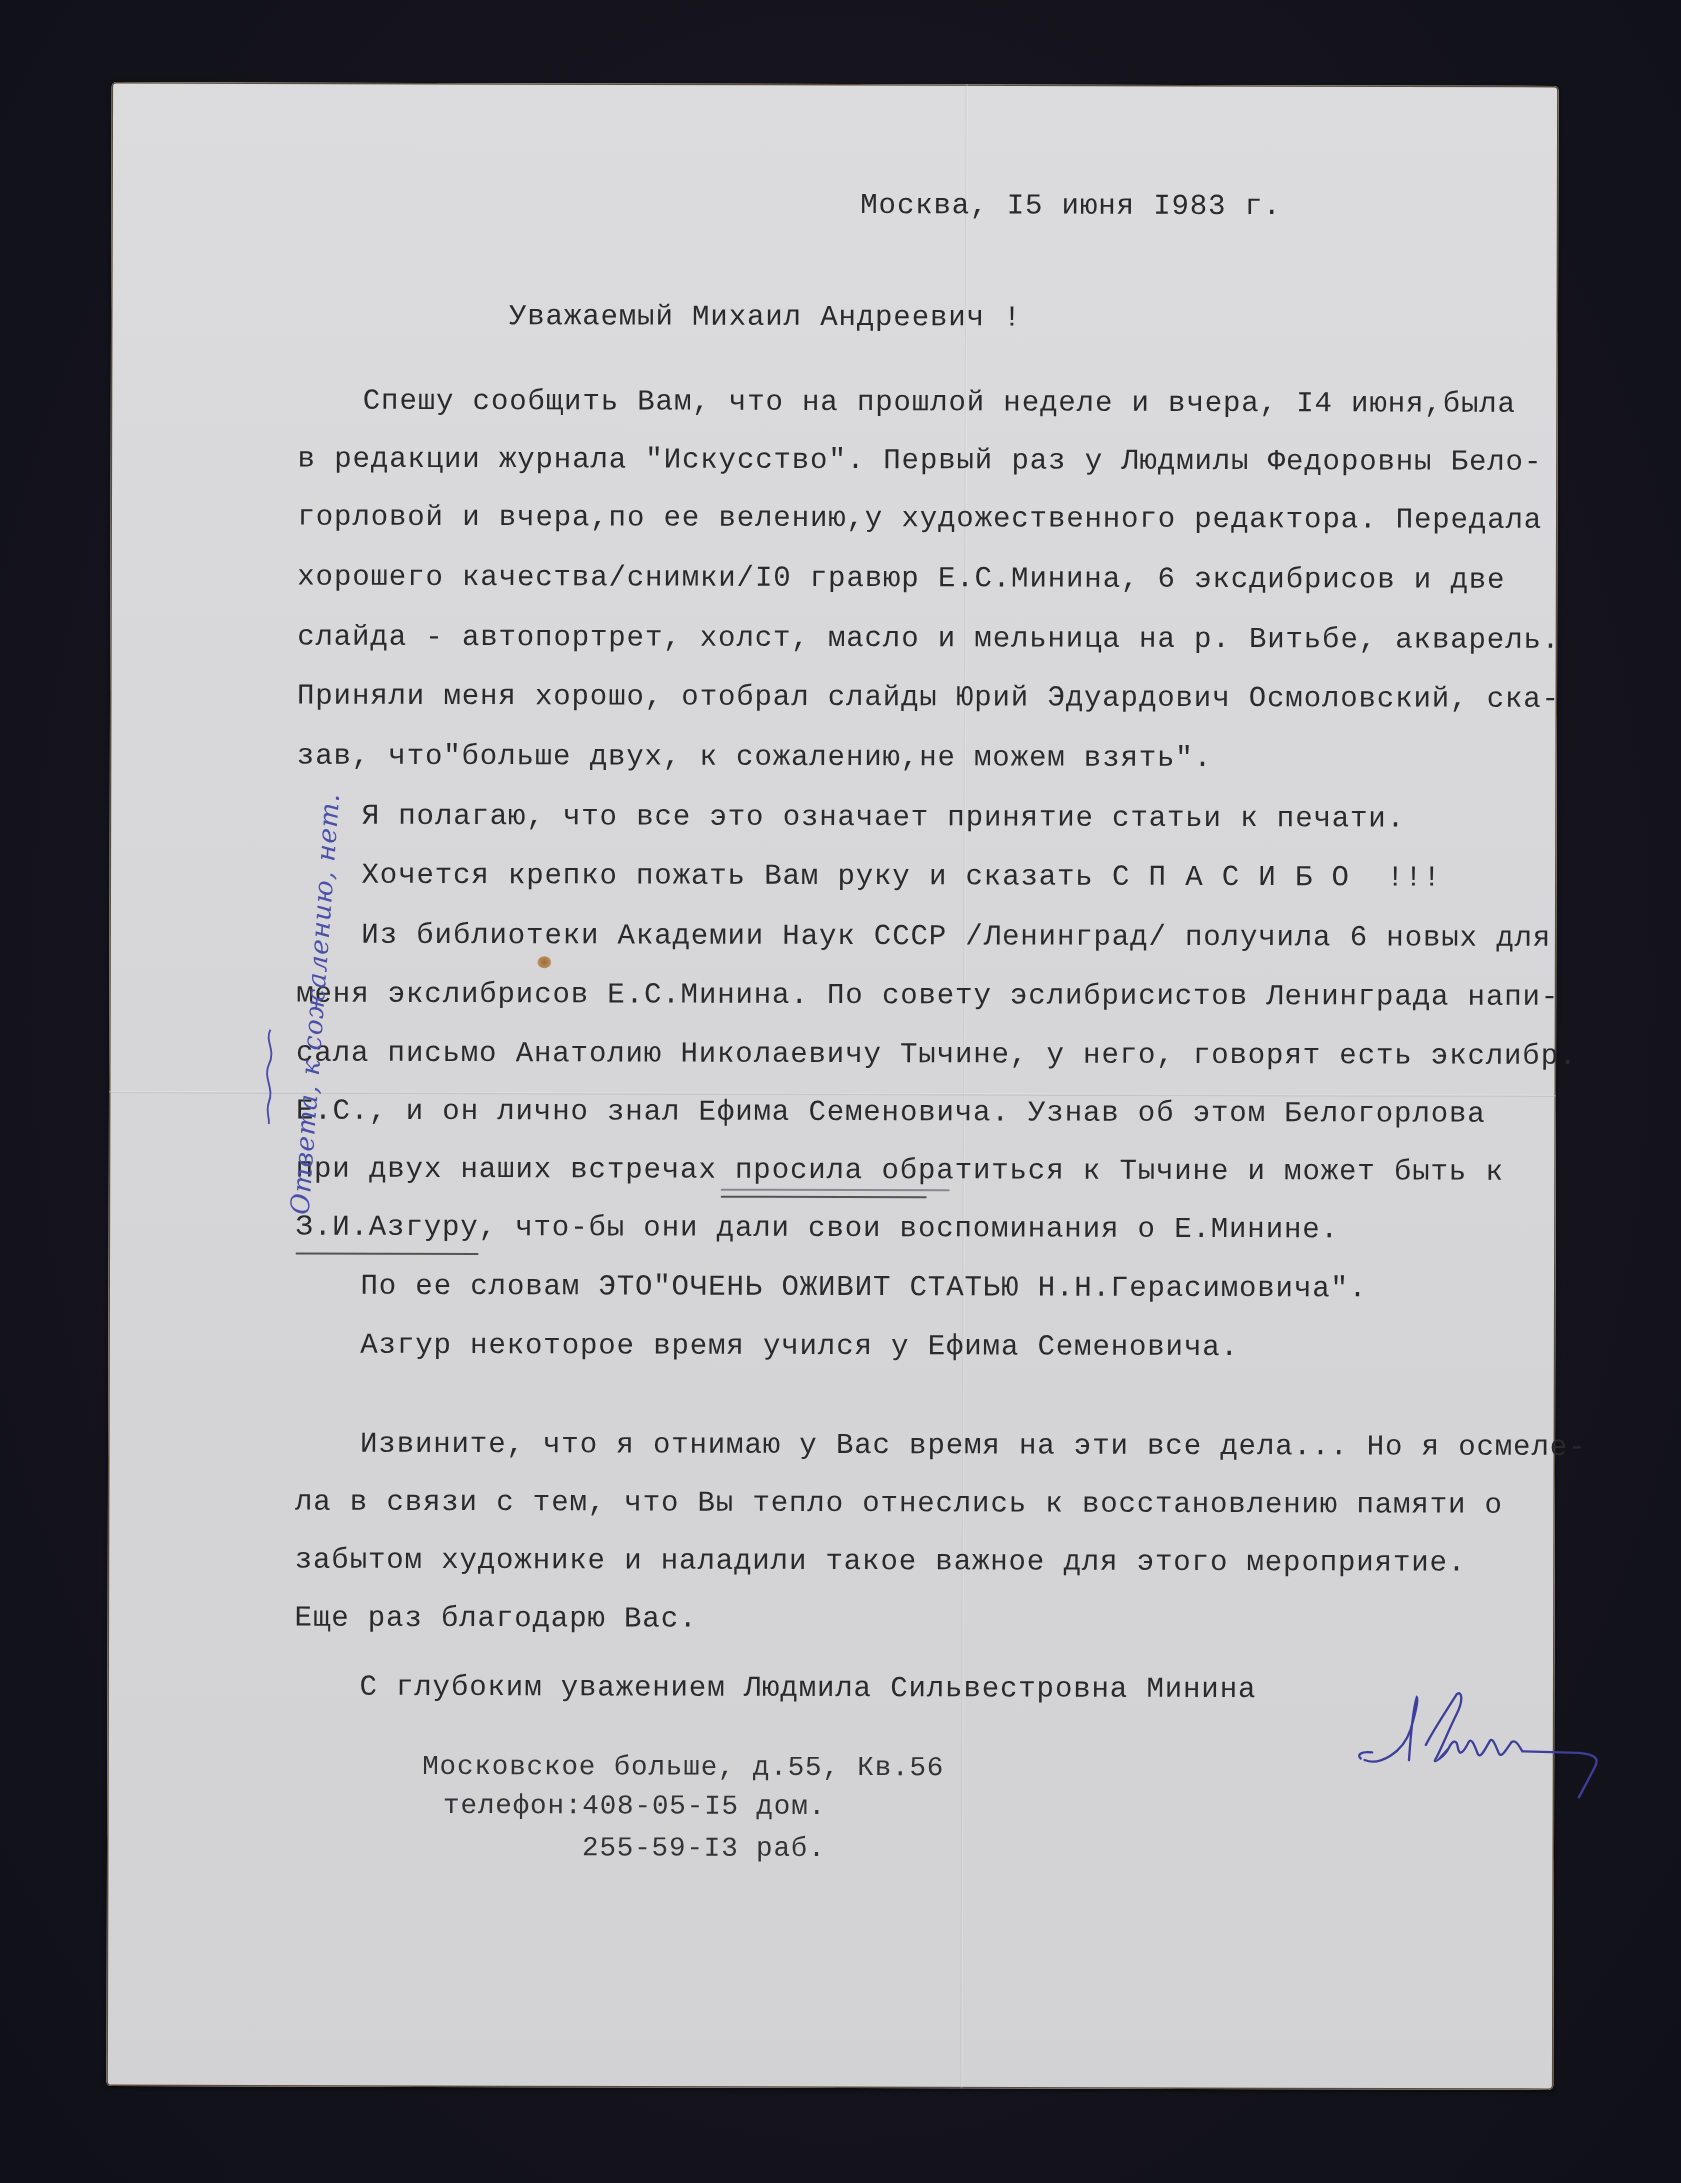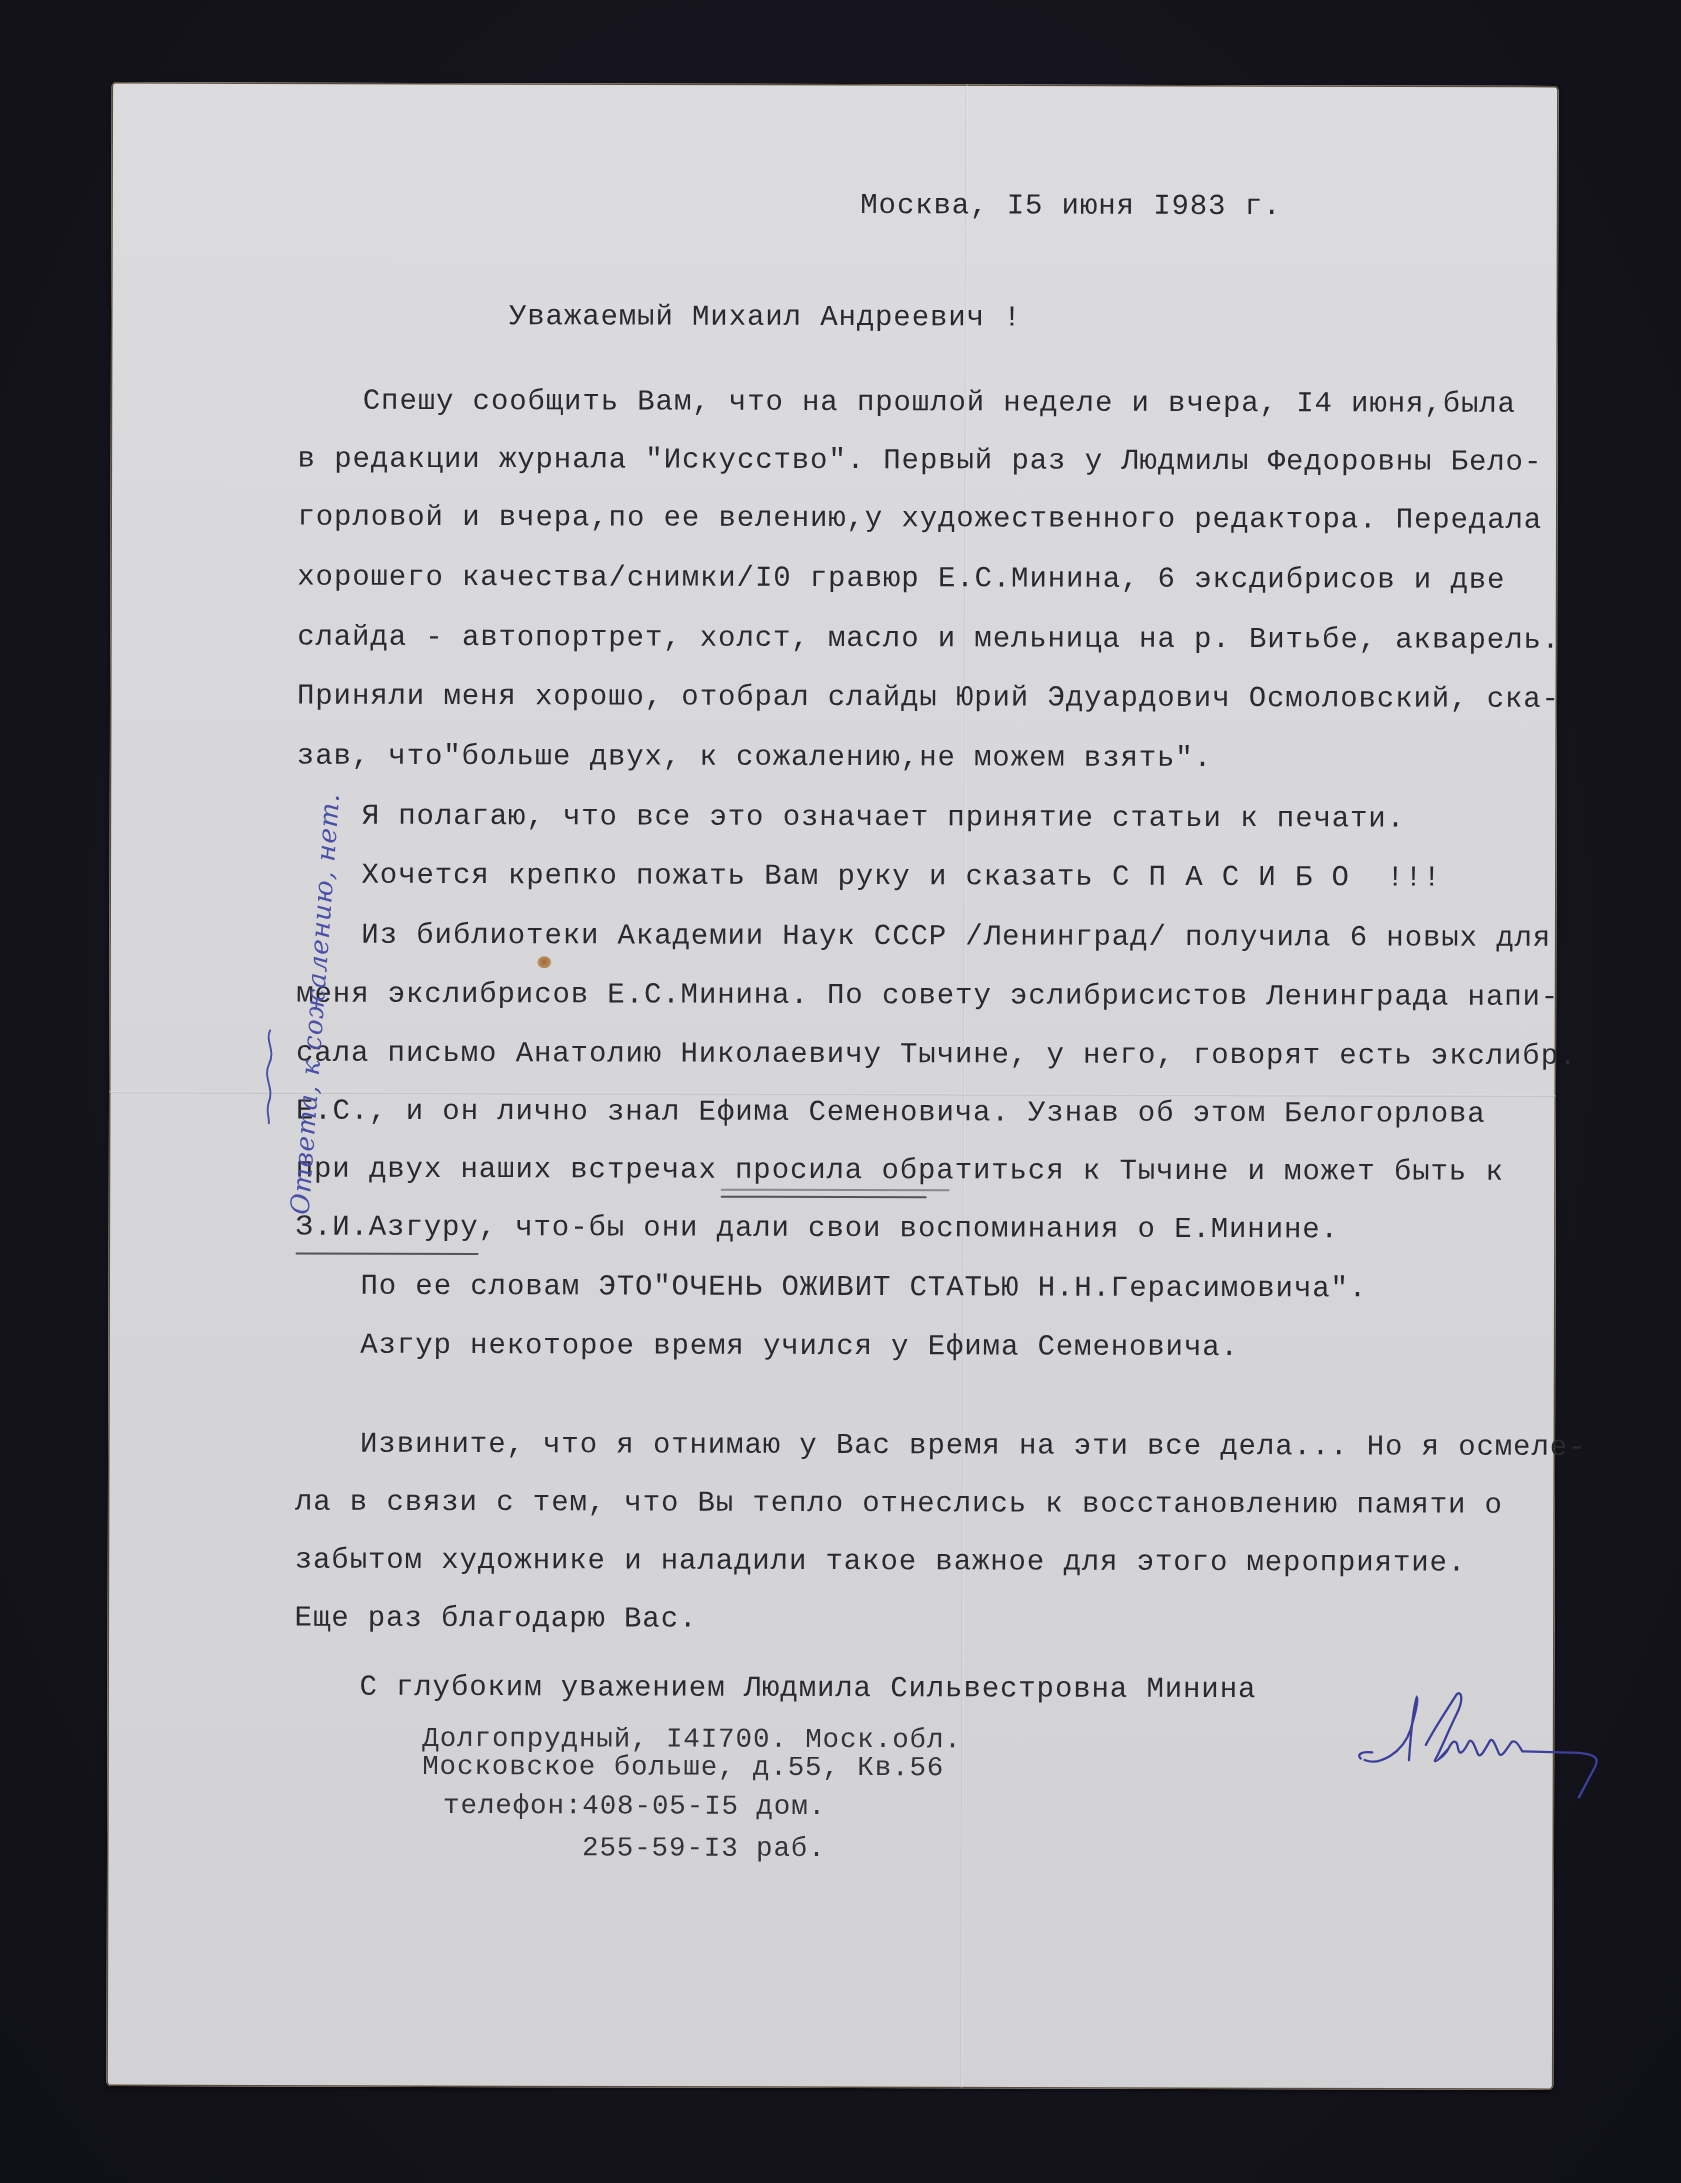--- a/index.html
+++ b/index.html
@@ -145,21 +145,20 @@
   <div class="line p-indent" style="top:1189px">По ее словам ЭТО"ОЧЕНЬ ОЖИВИТ СТАТЬЮ Н.Н.Герасимовича".</div>
   <div class="line p-indent" style="top:1248px">Азгур некоторое время учился у Ефима Семеновича.</div>
 
   <div class="line p-indent" style="top:1347px">Извините, что я отнимаю у Вас время на эти все дела... Но я осмеле-</div>
   <div class="line p-flush" style="top:1405px">ла в связи с тем, что Вы тепло отнеслись к восстановлению памяти о</div>
   <div class="line p-flush" style="top:1463px">забытом художнике и наладили такое важное для этого мероприятие.</div>
   <div class="line p-flush" style="top:1521px">Еще раз благодарю Вас.</div>
 
   <div class="line sign-line" style="top:1590px">С глубоким уважением Людмила Сильвестровна Минина</div>
 
-  <div class="line addr addr1">Долгопрудный, I4I700. Моск.обл.</div>
   <div class="line addr addr2">Московское больше, д.55, Кв.56</div>
   <div class="line addr addr3">телефон:408-05-I5 дом.</div>
   <div class="line addr addr4">255-59-I3 раб.</div>
 
   <svg class="margin-squiggle" viewBox="0 0 30 130">
     <path d="M16 4 C 8 20, 24 30, 14 50 C 6 68, 22 80, 14 100 C 10 112, 16 122, 14 128" fill="none" stroke="#4a4fa8" stroke-width="2.5"></path>
   </svg>
   <div class="margin-note">Ответа, к сожалению, нет.</div>
 
   <svg class="signature" viewBox="0 0 350 150">

